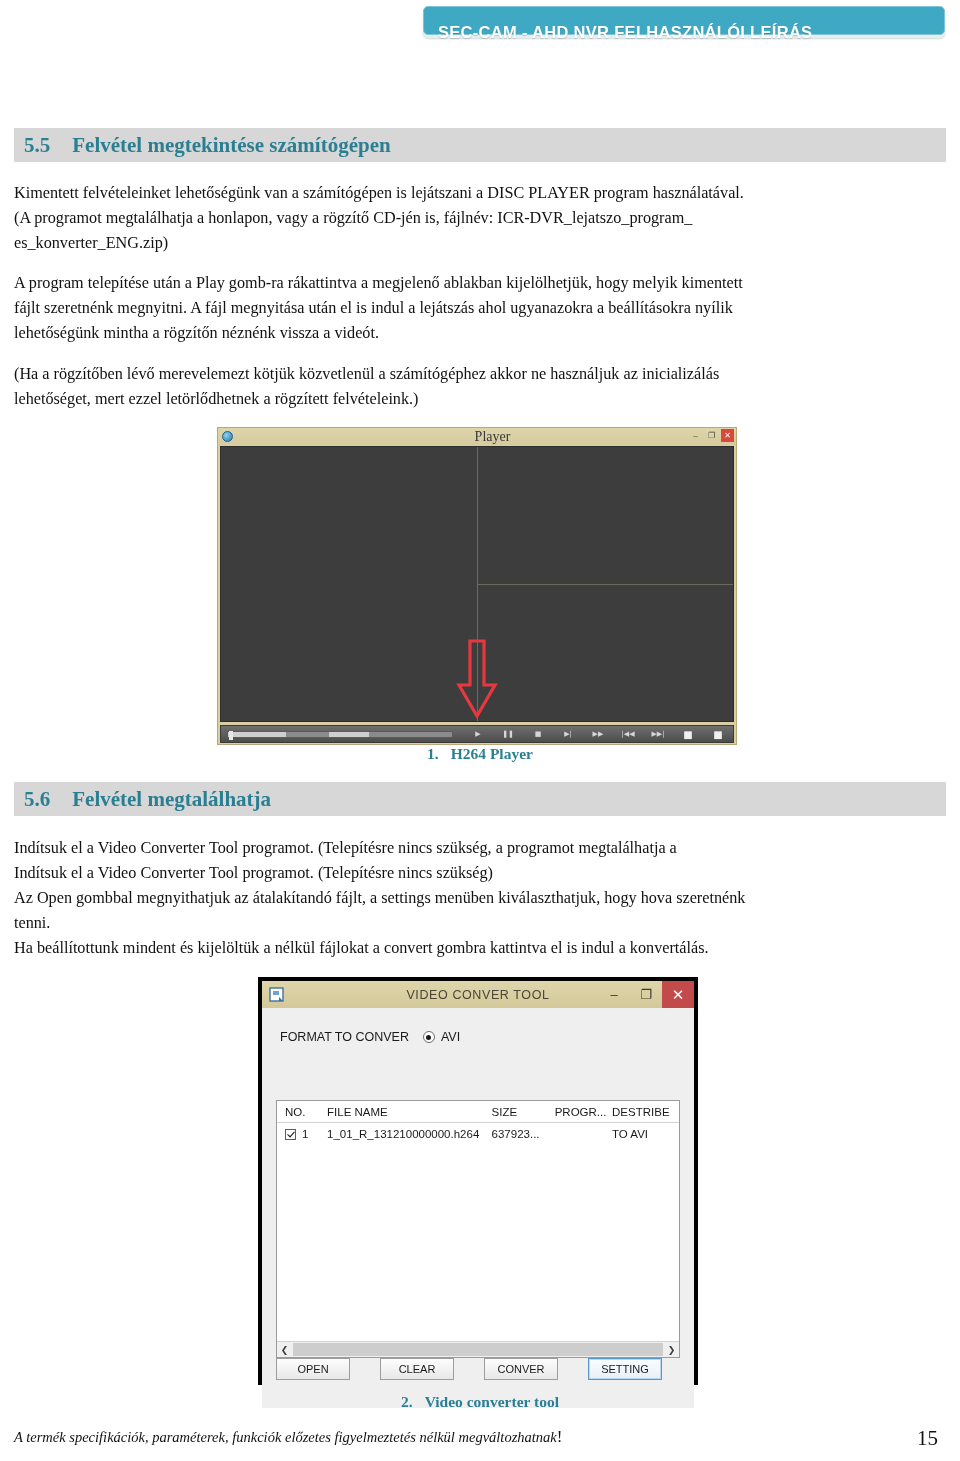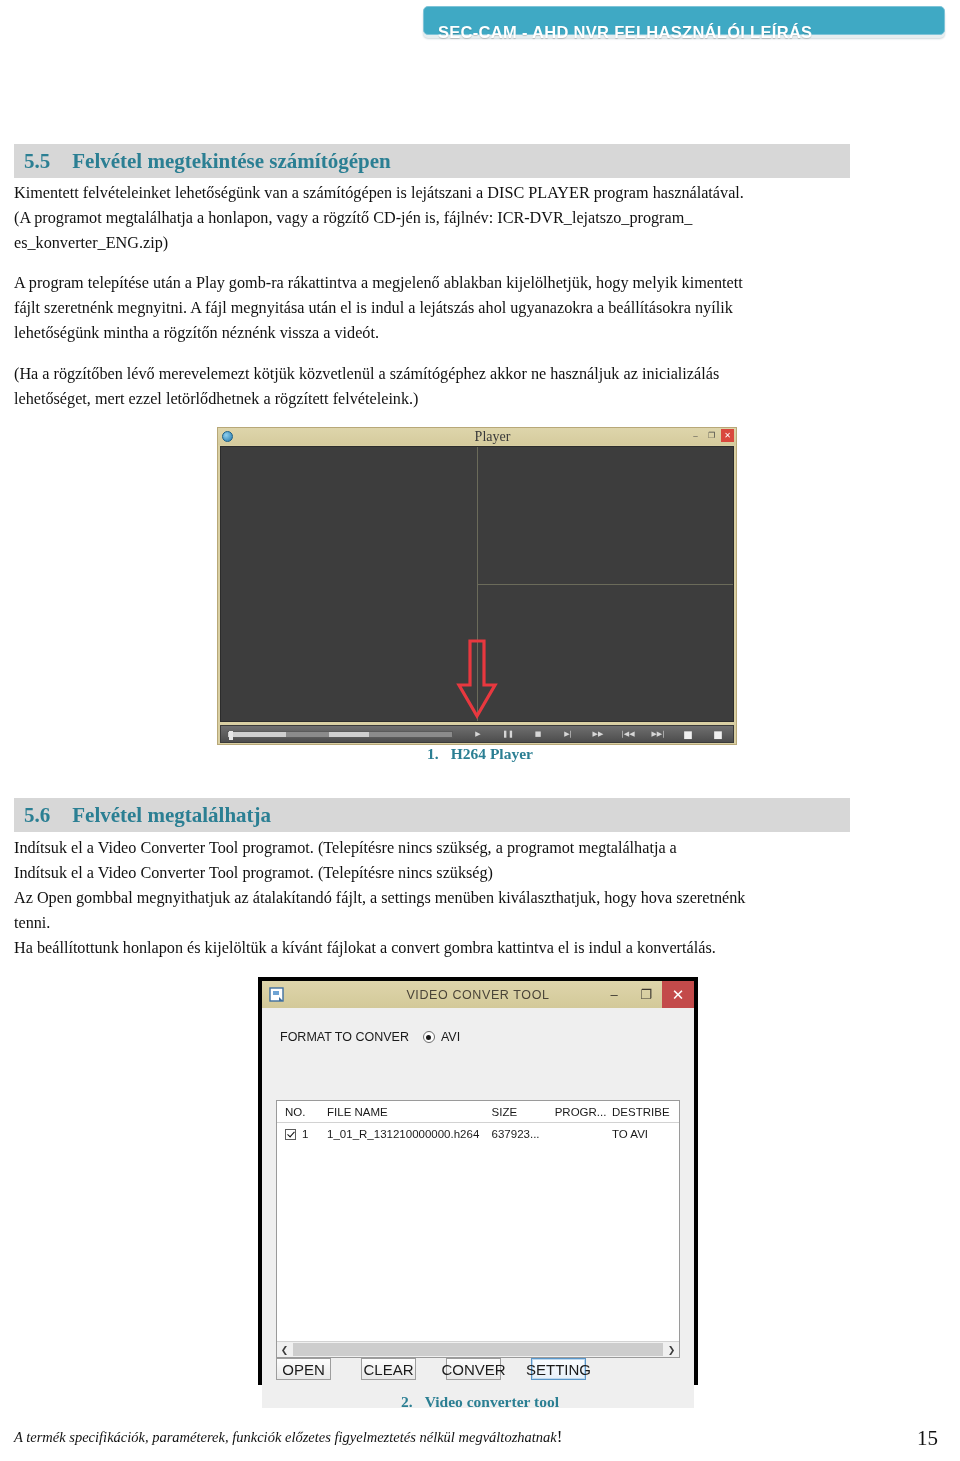--- a/index.html
+++ b/index.html
@@ -46,28 +46,27 @@
     color: #ffffff;
     text-shadow: 0 1px 1px rgba(0,0,0,0.18);
     white-space: nowrap;
     margin-top: 24px;
   }
 
   
   .section-heading {
     position: absolute;
     left: 14px;
-    width: 836px;
+    width: 932px;
     background: #d7d7d7;
     height: 34px;
     display: flex;
     align-items: center;
     box-sizing: border-box;
     padding-left: 10px;
-    margin-top: 16px;
   }
   .sh-num {
     font-family: "Liberation Serif", "DejaVu Serif", serif;
     font-weight: bold;
     font-size: 21px;
     color: #2b7f93;
     margin-right: 22px;
   }
   .sh-title {
     font-family: "Liberation Serif", "DejaVu Serif", serif;
@@ -406,26 +405,26 @@
   }
   .vct-buttons {
     position: absolute;
     left: 14px; bottom: 28px;
     width: 404px;
     display: flex;
     align-items: center;
   }
   .vct-btn {
     height: 22px;
-    width: 55px;
+    width: 74px;
     background: linear-gradient(#fdfdfd, #e8e8e8);
     border: 1px solid #9d9d9d;
     box-sizing: border-box;
     font-family: "Liberation Sans", "DejaVu Sans", sans-serif;
-    font-size: 15px;
+    font-size: 11px;
     color: #1a1a1a;
     display: flex;
     align-items: center;
     justify-content: center;
     margin-right: 30px;
   }
   .vct-btn.focused {
     border: 1px solid #5a96c8;
     box-shadow: 0 0 0 1px #bcd8ef inset;
     background: linear-gradient(#fbfdff, #e6f0f9);
@@ -554,21 +553,21 @@
   <div class="j-line last">
       <span>Indítsuk el a Video Converter Tool programot. (Telepítésre nincs szükség)</span>
     </div>
   <div class="j-line last">
       <span>Az Open gombbal megnyithatjuk az átalakítandó fájlt, a settings menüben kiválaszthatjuk, hogy hova szeretnénk</span>
     </div>
   <div class="j-line last">
       <span>tenni.</span>
     </div>
   <div class="j-line last">
-      <span>Ha beállítottunk honlapon és kijelöltük a kívánt fájlokat a convert gombra kattintva el is indul a konvertálás.</span>
+      <span>Ha beállítottunk mindent és kijelöltük a nélkül fájlokat a convert gombra kattintva el is indul a konvertálás.</span>
     </div>
 </div>
 
 <div class="vct-window">
   <div class="vct-titlebar">
     <div class="vct-appicon">
       <svg width="18" height="18" viewBox="0 0 18 18">
         <rect x="2" y="2" width="13" height="13" fill="#ffffff" stroke="#3f6fa0" stroke-width="1.4"></rect>
         <path d="M5 5 h6 v4 h-6 z" fill="#6ea3d4"></path>
         <path d="M11 11 l4 4 h-4 z" fill="#3f6fa0"></path>

